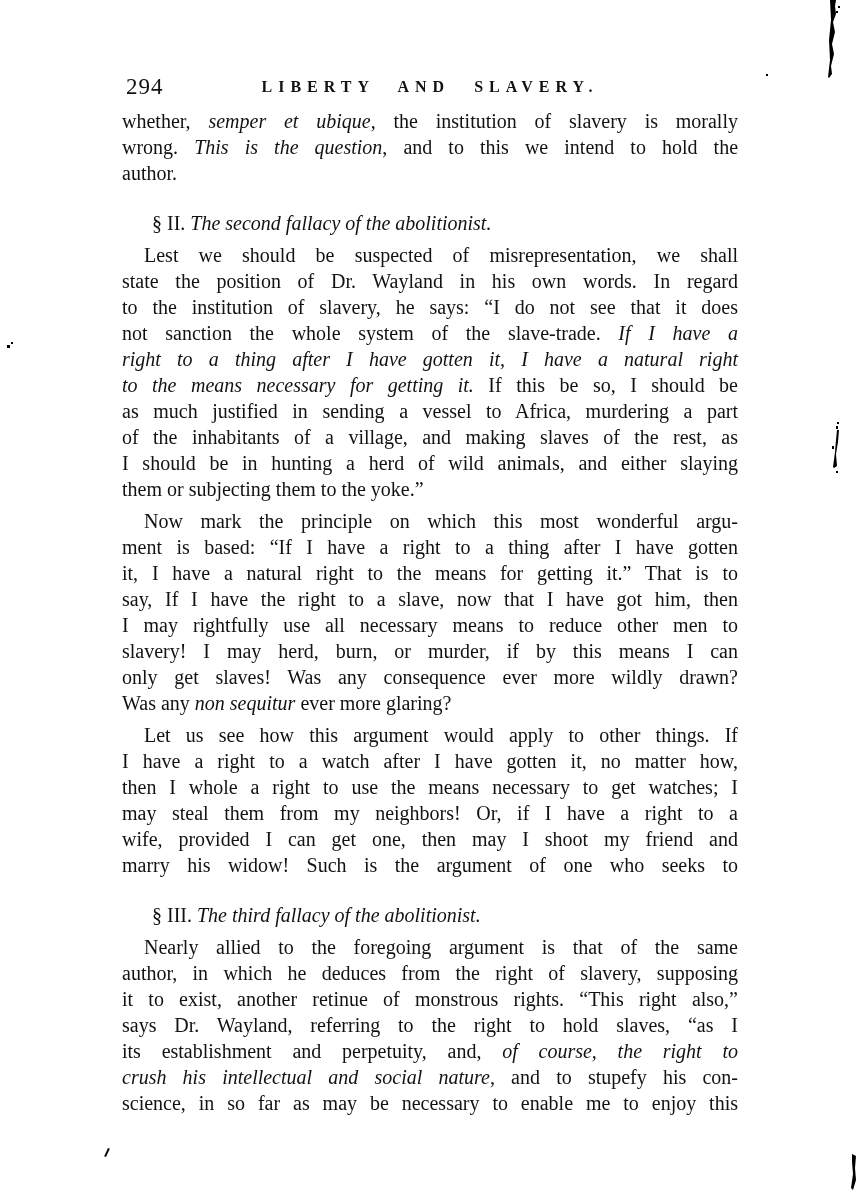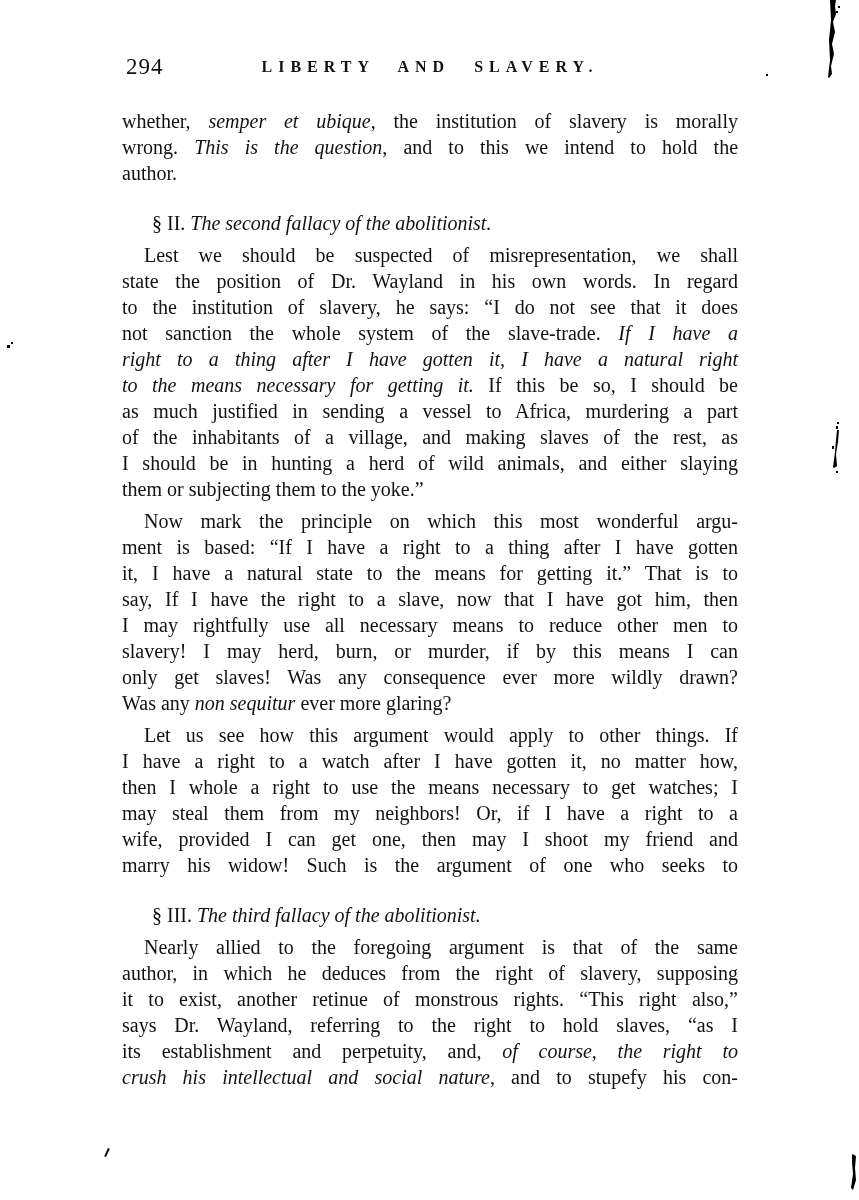--- a/index.html
+++ b/index.html
@@ -6,21 +6,21 @@
   body {
     width: 859px; height: 1200px;
     background: #ffffff;
     position: relative;
     overflow: hidden;
     font-family: "Liberation Serif", "DejaVu Serif", serif;
     color: #121212;
   }
   .page-header {
     position: absolute;
-    left: 122px; top: 52px;
+    left: 122px; top: 72px;
     width: 616px; height: 34px;
   }
   .page-number {
     position: absolute; left: 4px; top: 2px;
     font-size: 23px; letter-spacing: 1px;
   }
   .running-head {
     position: absolute; left: 0; top: 6px; width: 100%;
     text-align: center;
     font-size: 16px; font-weight: bold;
@@ -74,21 +74,21 @@
       <div class="line j"><em>right to a thing after I have gotten it, I have a natural right</em></div>
       <div class="line j"><em>to the means necessary for getting it.</em><span>  If this be so, I should be</span></div>
       <div class="line j"><span>as much justified in sending a vessel to Africa, murdering a part</span></div>
       <div class="line j"><span>of the inhabitants of a village, and making slaves of the rest, as</span></div>
       <div class="line j"><span>I should be in hunting a herd of wild animals, and either slaying</span></div>
       <div class="line"><span>them or subjecting them to the yoke.”</span></div>
     </div>
     <div class="paragraph">
       <div class="line j indent"><span>Now mark the principle on which this most wonderful argu-</span></div>
       <div class="line j"><span>ment is based:  “If I have a right to a thing after I have gotten</span></div>
-      <div class="line j"><span>it, I have a natural state to the means for getting it.”  That is to</span></div>
+      <div class="line j"><span>it, I have a natural right to the means for getting it.”  That is to</span></div>
       <div class="line j"><span>say, If I have the right to a slave, now that I have got him, then</span></div>
       <div class="line j"><span>I may rightfully use all necessary means to reduce other men to</span></div>
       <div class="line j"><span>slavery!  I may herd, burn, or murder, if by this means I can</span></div>
       <div class="line j"><span>only get slaves!  Was any consequence ever more wildly drawn?</span></div>
       <div class="line"><span>Was any </span><em>non sequitur</em><span> ever more glaring?</span></div>
     </div>
     <div class="paragraph">
       <div class="line j indent"><span>Let us see how this argument would apply to other things.  If</span></div>
       <div class="line j"><span>I have a right to a watch after I have gotten it, no matter how,</span></div>
       <div class="line j"><span>then I whole a right to use the means necessary to get watches; I</span></div>
@@ -99,20 +99,21 @@
     <div class="heading">
       <div class="line"><span>§ III.  </span><em>The third fallacy of the abolitionist.</em></div>
     </div>
     <div class="paragraph">
       <div class="line j indent"><span>Nearly allied to the foregoing argument is that of the same</span></div>
       <div class="line j"><span>author, in which he deduces from the right of slavery, supposing</span></div>
       <div class="line j"><span>it to exist, another retinue of monstrous rights.  “This right also,”</span></div>
       <div class="line j"><span>says Dr. Wayland, referring to the right to hold slaves, “as I</span></div>
       <div class="line j"><span>its establishment and perpetuity, and, </span><em>of course, the right to</em></div>
       <div class="line j"><em>crush his intellectual and social nature</em><span>, and to stupefy his con-</span></div>
+      <div class="line j"><span>science, in so far as may be necessary to enable me to enjoy this</span></div>
     </div>
   </div>
 
 <svg class="svg-artifact" style="left:824px; top:0;" width="18" height="82" viewBox="0 0 18 82">
   <path d="M6,0 L12,0 L11,6 L12,14 L9,22 L11,32 L8,44 L10,54 L7,66 L8,74 L5,78 L4,77 L6,60 L5,40 L7,20 Z" fill="#000"></path>
   <rect x="14" y="6" width="2" height="2" fill="#000"></rect>
   <rect x="12" y="11" width="2" height="2" fill="#000"></rect>
 </svg>
 <svg class="svg-artifact" style="left:828px; top:422px;" width="14" height="52" viewBox="0 0 14 52">
   <path d="M9,8 L11,8 L10,20 L8,32 L9,44 L6,46 L5,45 L7,30 L8,18 Z" fill="#000"></path>

